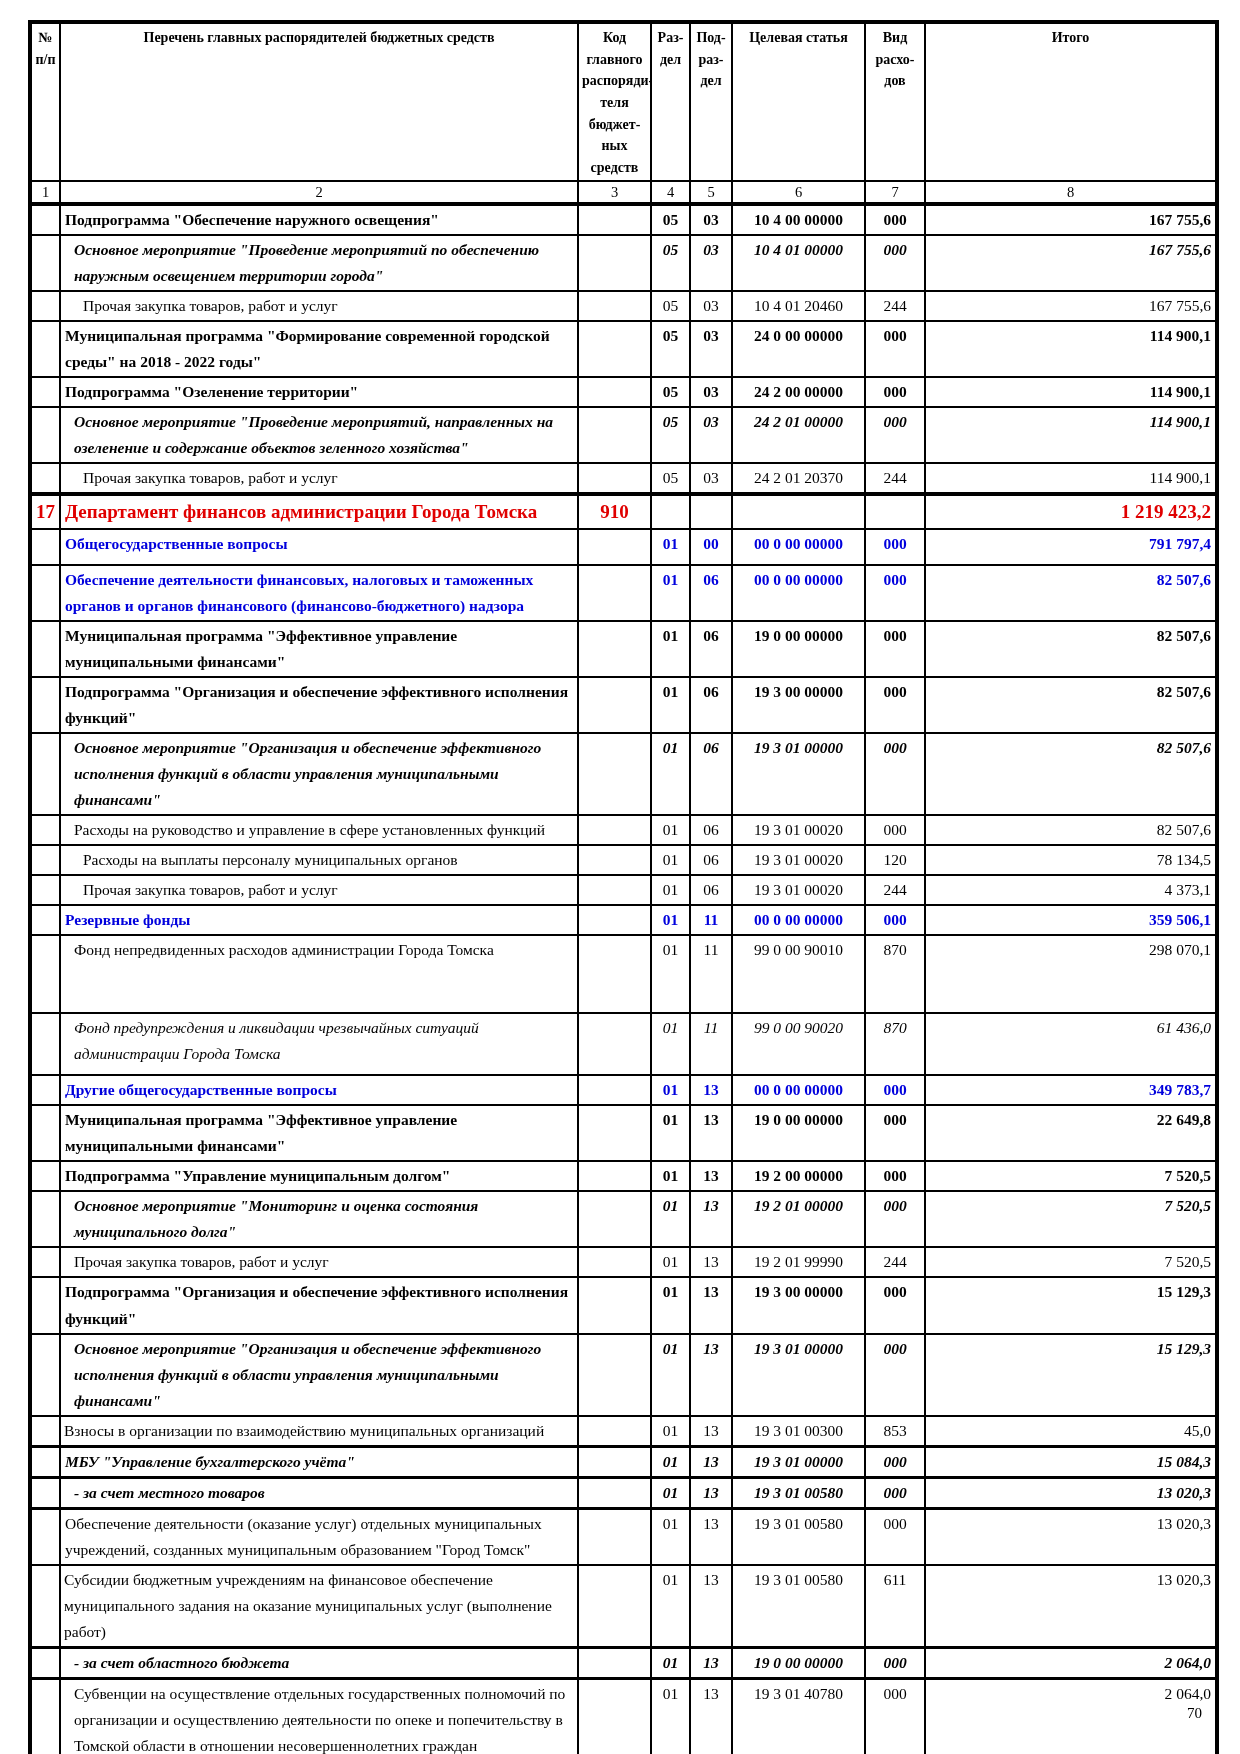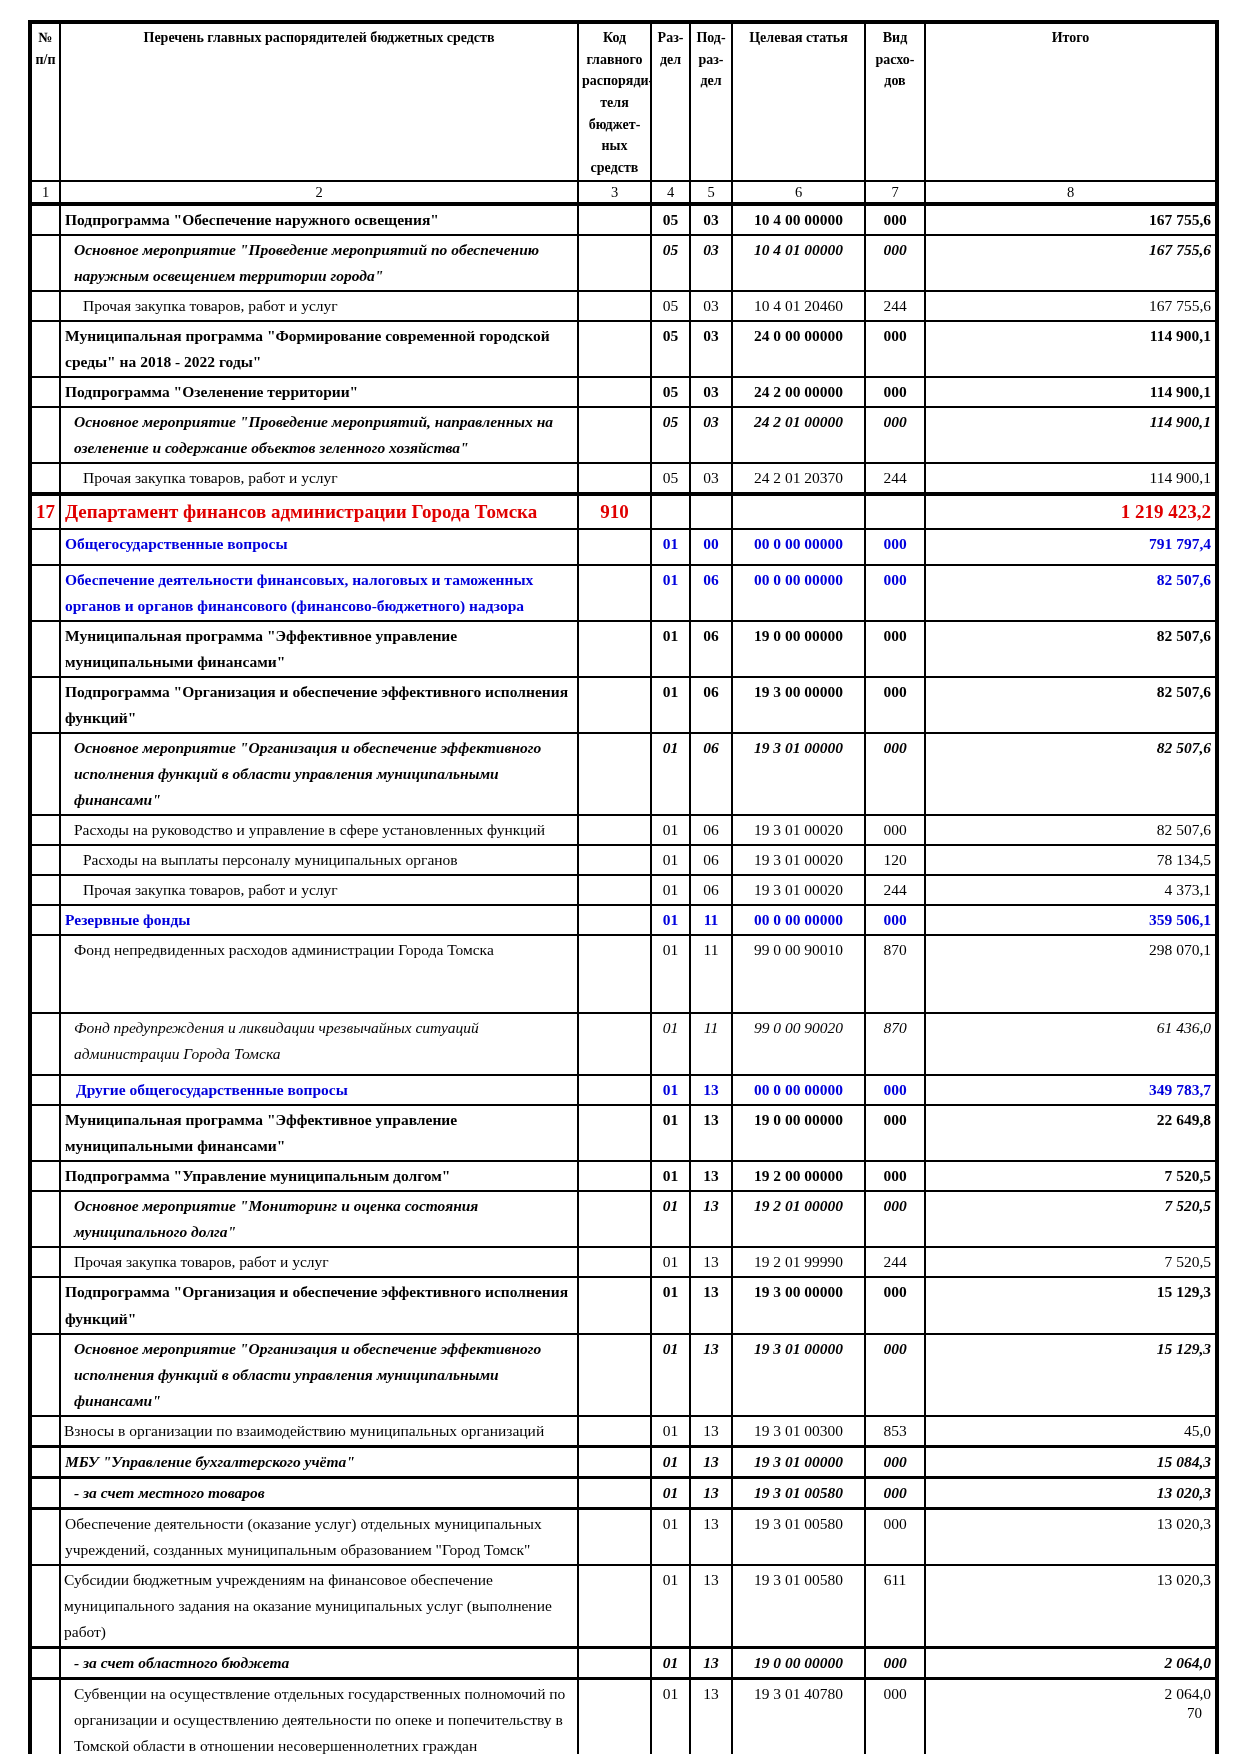--- a/index.html
+++ b/index.html
@@ -305,21 +305,21 @@
           <td style="padding-left: 13px;">Фонд предупреждения и ликвидации чрезвычайных ситуаций администрации Города Томска</td>
           <td></td>
           <td>01</td>
           <td>11</td>
           <td>99 0 00 90020</td>
           <td>870</td>
           <td>61 436,0</td>
         </tr>
         <tr class="r-bold c-blue">
           <td></td>
-          <td style="padding-left: 15px;">Другие общегосударственные вопросы</td>
+          <td style="padding-left: 4px;">Другие общегосударственные вопросы</td>
           <td></td>
           <td>01</td>
           <td>13</td>
           <td>00 0 00 00000</td>
           <td>000</td>
           <td>349 783,7</td>
         </tr>
         <tr class="r-bold c-black">
           <td></td>
           <td style="padding-left: 4px;">Муниципальная программа "Эффективное управление муниципальными финансами"</td>

